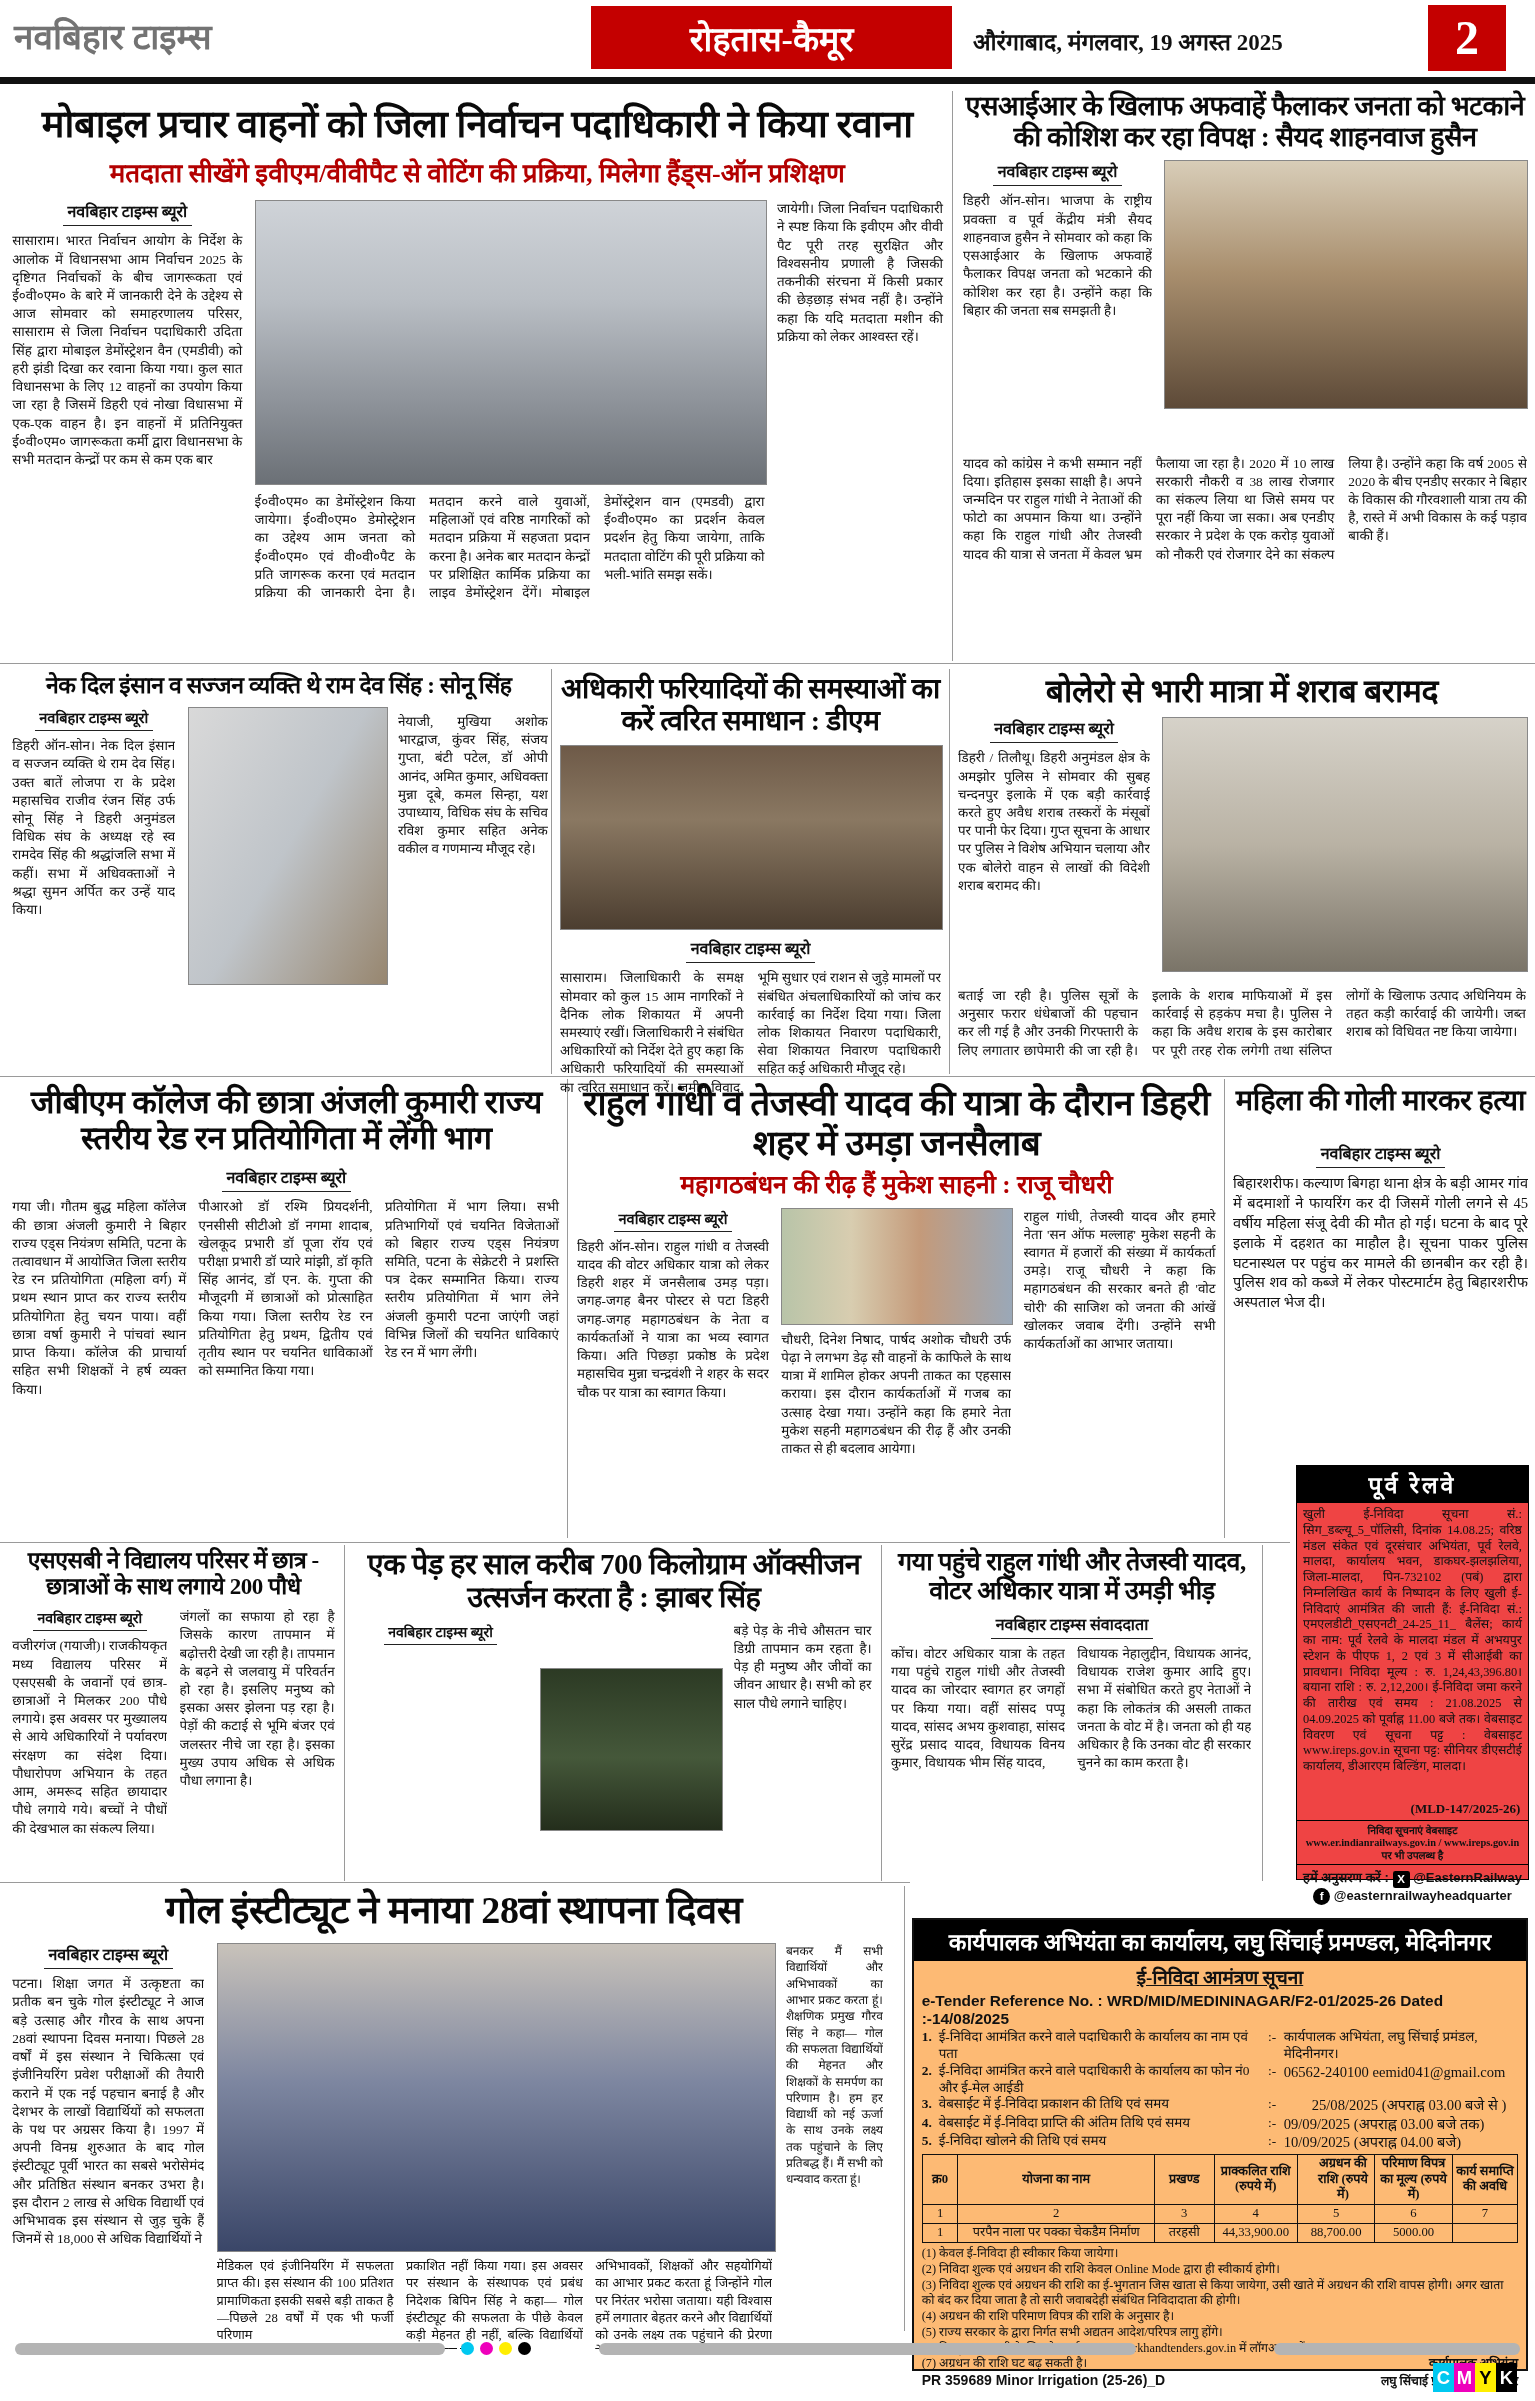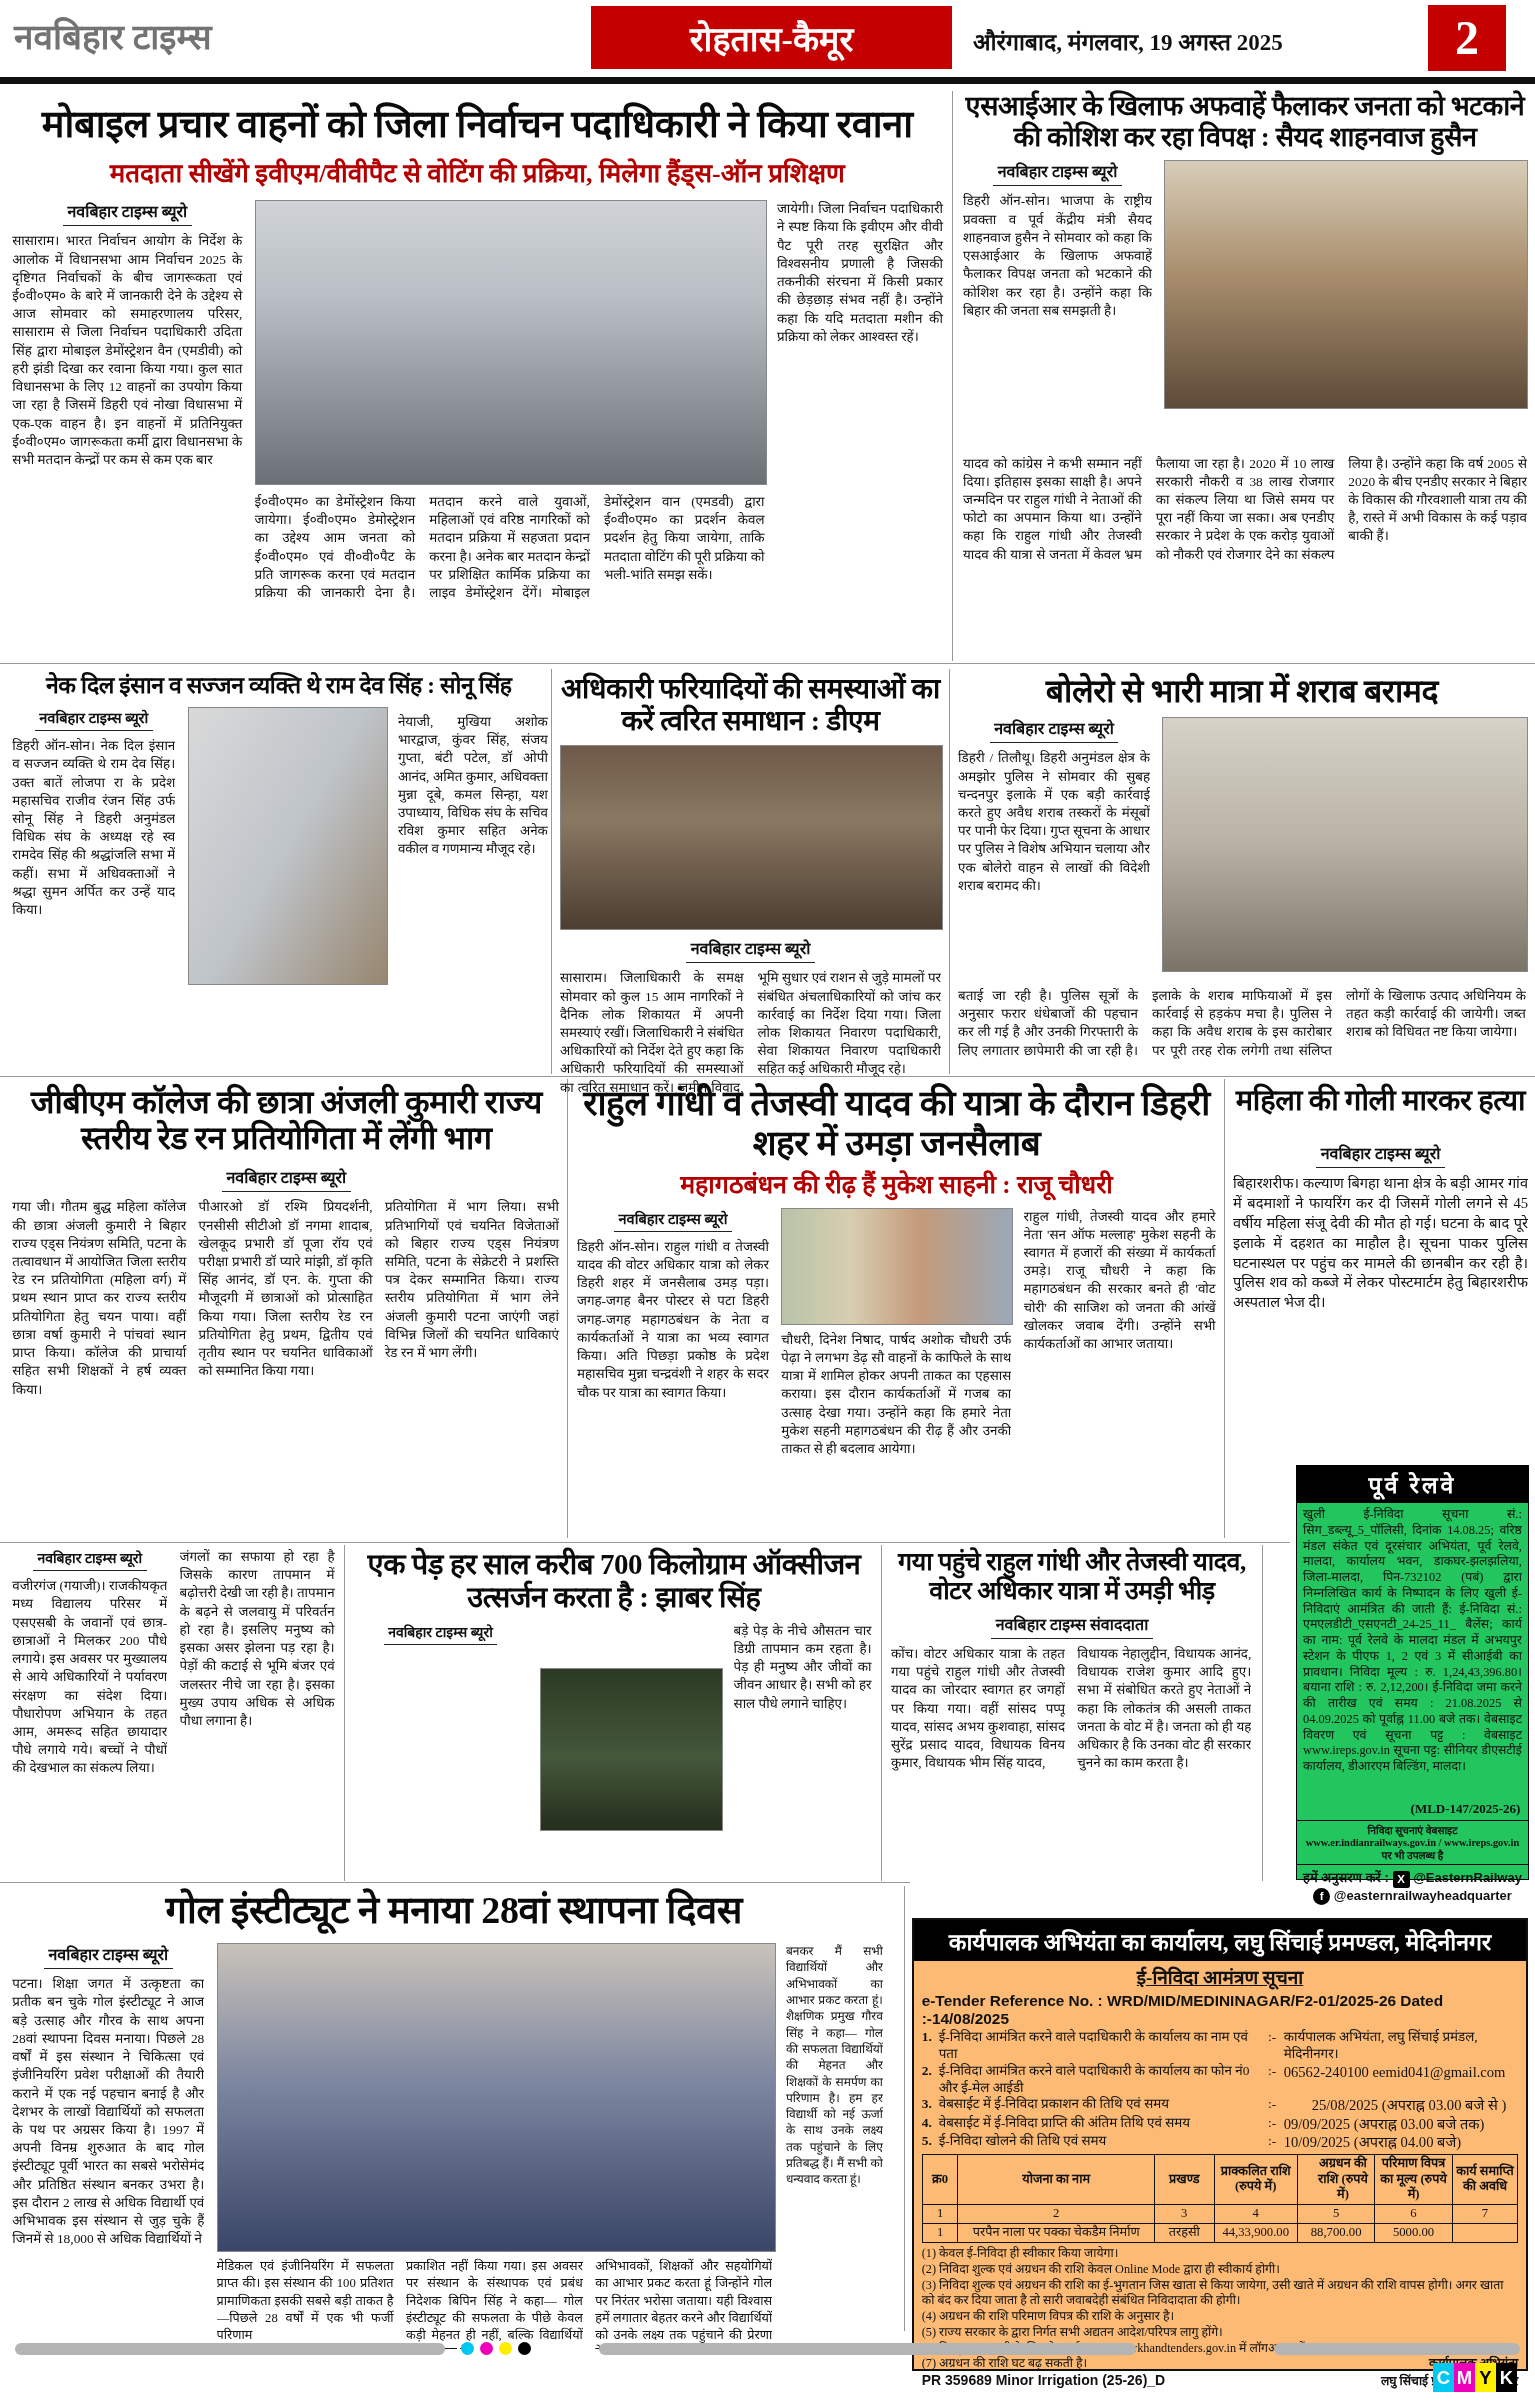--- a/index.html
+++ b/index.html
@@ -24,21 +24,21 @@
   .ph-dm{background:linear-gradient(180deg,#6e5a48 0%,#8a7862 40%,#4c3e30 100%);}
   .ph-liquor{background:linear-gradient(180deg,#d6d2c9 0%,#b9b2a4 50%,#7a7468 100%);}
   .ph-rally{background:linear-gradient(90deg,#b8c4a8 0%,#d8cdb0 30%,#c49a7a 60%,#9aa8b8 100%);}
   .ph-tree{background:linear-gradient(180deg,#2c3a24 0%,#45583a 55%,#242e1c 100%);}
   .ph-goal{background:linear-gradient(180deg,#c8c2ba 0%,#7d86a0 45%,#3a4668 100%);}
   .redbox{background:#c40000;color:#fff;display:flex;align-items:center;justify-content:center;font-weight:700;}
   .adbox{border:2.3px solid #111;background:#fdba74;}
   .adbar{background:#000;color:#fff;font-weight:700;text-align:center;}
   table.adtable{border-collapse:collapse;width:100%;font-size:12.7px;}
   table.adtable td{border:1.2px solid #111;text-align:center;padding:1.5px 2.3px;line-height:1.2;}
-  .rly{border:1.9px solid #000;background:#22c55e;}
+  .rly{border:1.9px solid #000;background:#ef4444;}
   .rlybar{background:#000;color:#fff;font-weight:700;text-align:center;font-size:23px;letter-spacing:3.1px;padding:2.3px 0;}
   .sq{display:inline-flex;width:21px;height:29px;align-items:center;justify-content:center;
       font-family:"Liberation Sans",sans-serif;font-weight:700;font-size:18.4px;}
   .dotbar{position:absolute;height:11.5px;background:#b4b4b4;border-radius:6.1px;}
 </style>
 </head>
 <body>
 
 <div class="page">
 
@@ -175,20 +175,21 @@
     <div style="border-top:1.5px solid #000;padding:3.1px 4.6px;font-size:13px;font-weight:700;text-align:center;font-family:'Liberation Sans',sans-serif;">
       <span>हमें अनुसरण करें :</span>
       <span style="display:inline-flex;width:17px;height:17px;background:#000;color:#fff;align-items:center;justify-content:center;border-radius:2.3px;font-size:11.5px;vertical-align:middle;">X</span>
       <span>@EasternRailway</span><br>
       <span style="display:inline-flex;width:17px;height:17px;background:#000;color:#fff;align-items:center;justify-content:center;border-radius:50%;font-size:11.5px;vertical-align:middle;">f</span>
       <span>@easternrailwayheadquarter</span>
     </div>
   </aside>
 
   <section class="abs" style="left:12.3px;top:1548px;width:322px;">
+    <h1 class="hl" style="font-size:23px;margin:0 0 7.7px 0;">एसएसबी ने विद्यालय परिसर में छात्र - छात्राओं के साथ लगाये 200 पौधे</h1>
     <div class="flexrow">
       <div style="width:155px;flex:none;">
         <div class="by" style="font-size:14px;">नवबिहार टाइम्स ब्यूरो</div>
         <div class="bt" style="height:253px;overflow:hidden;">वजीरगंज (गयाजी)। राजकीयकृत मध्य विद्यालय परिसर में एसएसबी के जवानों एवं छात्र-छात्राओं ने मिलकर 200 पौधे लगाये। इस अवसर पर मुख्यालय से आये अधिकारियों ने पर्यावरण संरक्षण का संदेश दिया। पौधारोपण अभियान के तहत आम, अमरूद सहित छायादार पौधे लगाये गये। बच्चों ने पौधों की देखभाल का संकल्प लिया।</div>
       </div>
       <div class="bt" style="width:155px;flex:none;height:292px;overflow:hidden;">जंगलों का सफाया हो रहा है जिसके कारण तापमान में बढ़ोत्तरी देखी जा रही है। तापमान के बढ़ने से जलवायु में परिवर्तन हो रहा है। इसलिए मनुष्य को इसका असर झेलना पड़ रहा है। पेड़ों की कटाई से भूमि बंजर एवं जलस्तर नीचे जा रहा है। इसका मुख्य उपाय अधिक से अधिक पौधा लगाना है।</div>
     </div>
   </section>
 
   <section class="abs" style="left:353px;top:1548px;width:522px;">

